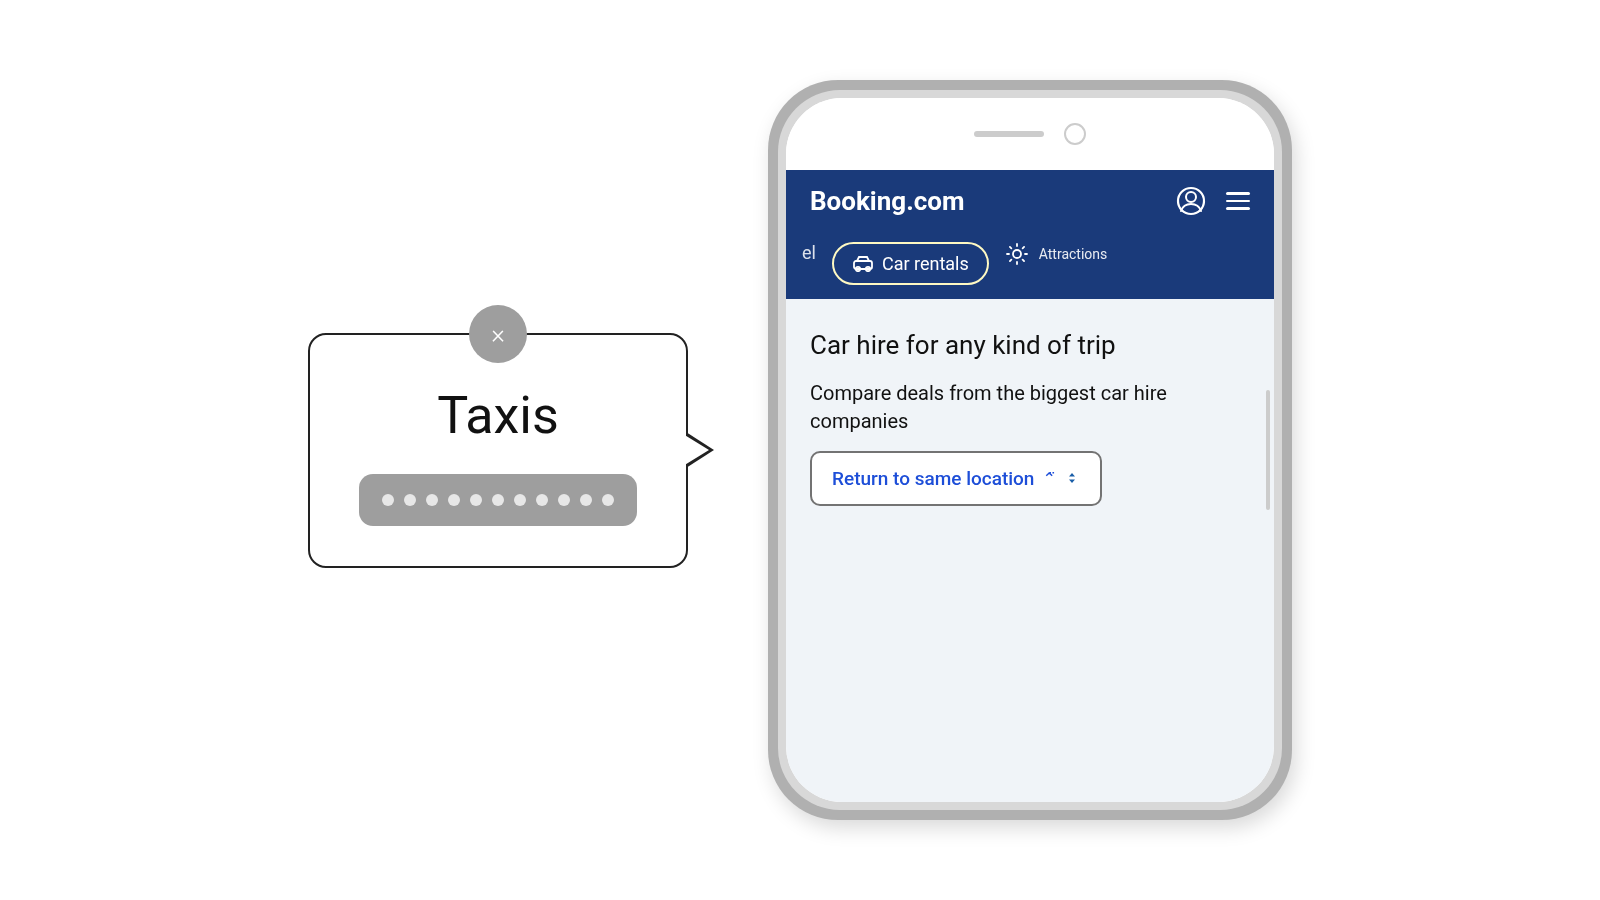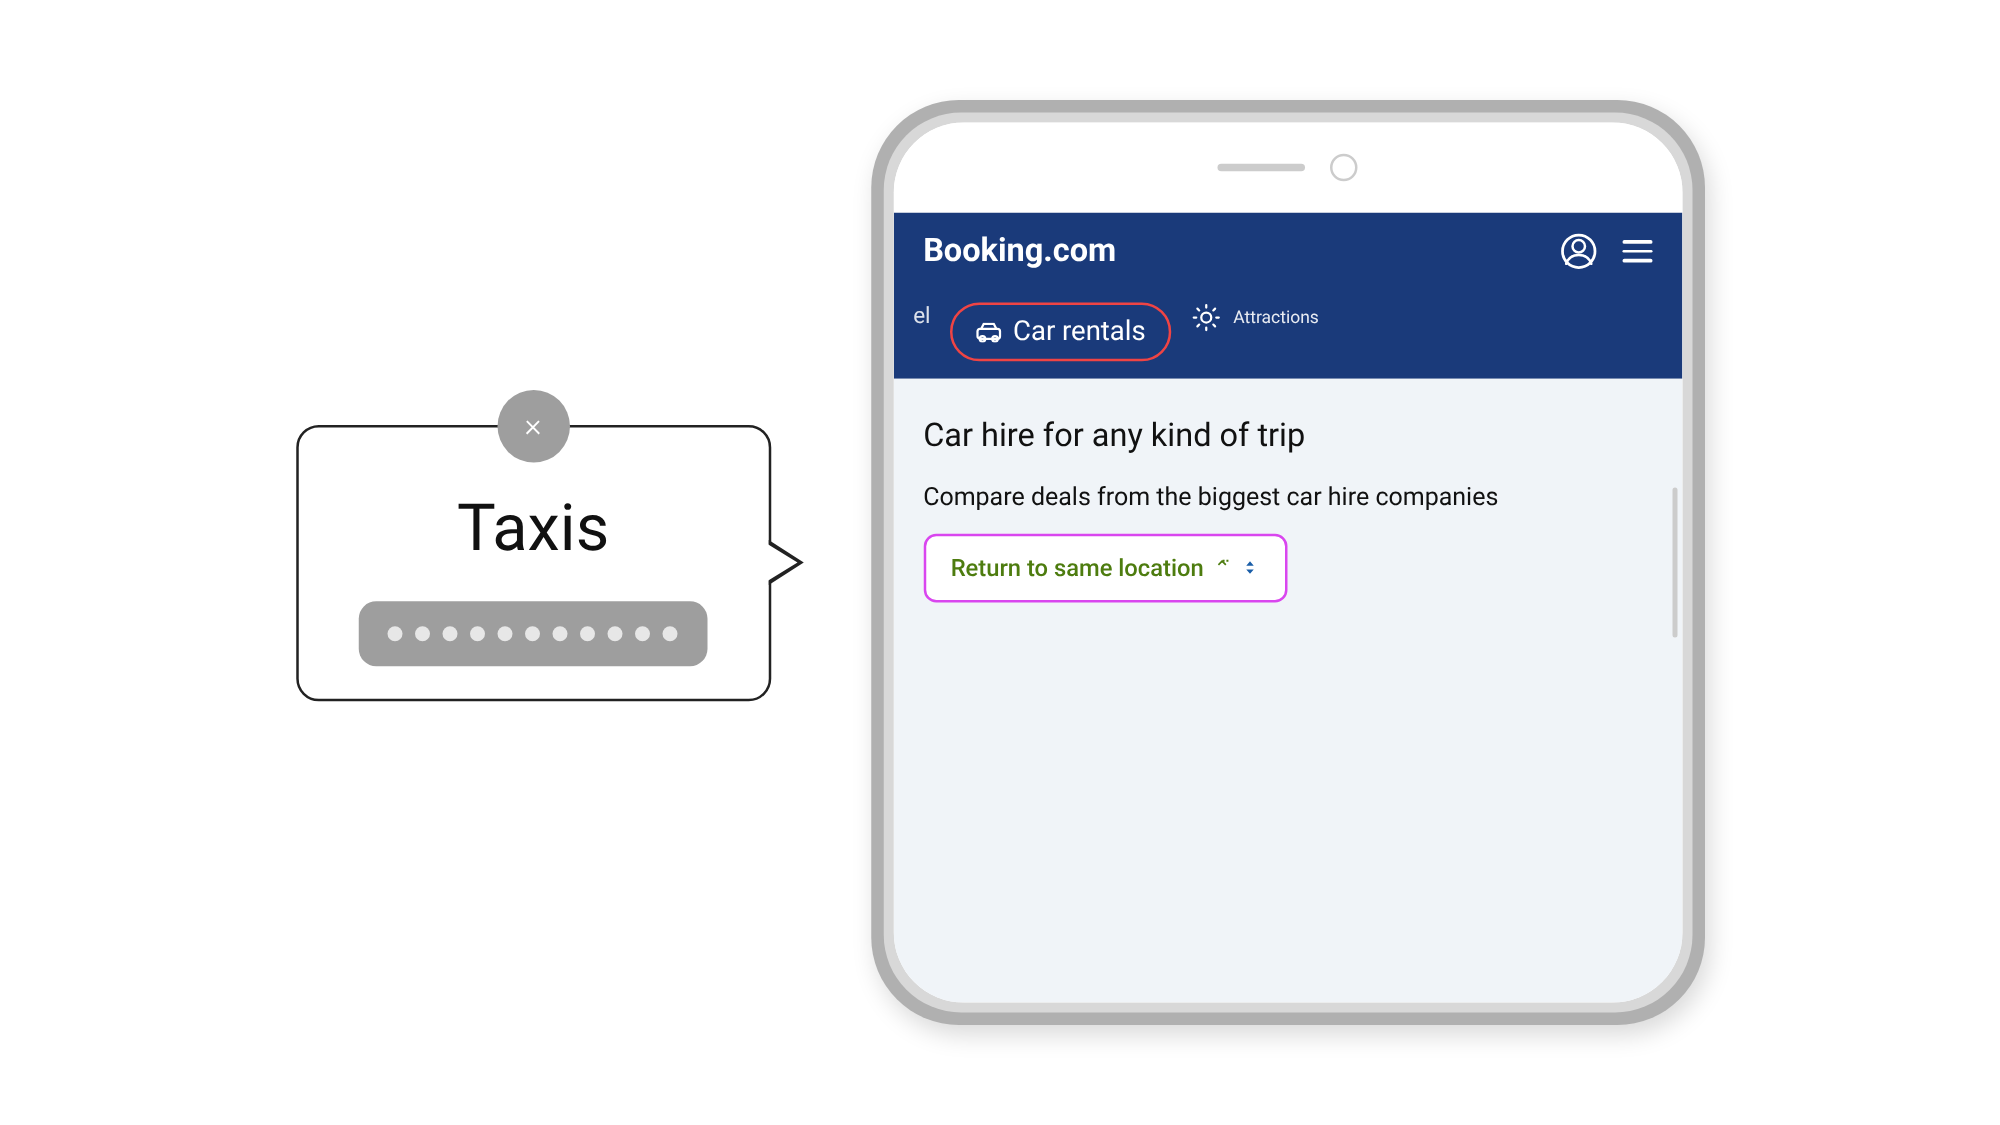--- a/index.html
+++ b/index.html
@@ -52,21 +52,21 @@
       color: white;
       font-size: 26px;
       font-weight: 300;
       line-height: 1;
     }
 
     .bubble {
       background: #ffffff;
       border: 2.5px solid #222;
       border-radius: 18px;
-      padding: 50px 30px 26px;
+      padding: 50px 30px 40px;
       width: 100%;
       position: relative;
       display: flex;
       flex-direction: column;
       align-items: center;
     }
 
     
     .bubble::after {
       content: '';
@@ -120,21 +120,21 @@
       background: rgba(255,255,255,0.75);
       border-radius: 50%;
     }
 
     
     .phone-wrapper {
       position: relative;
     }
 
     .phone-outer {
-      width: 667px;
+      width: 524px;
       height: 740px;
       background: #b0b0b0;
       border-radius: 70px;
       padding: 10px;
       box-shadow: 4px 8px 20px rgba(0,0,0,0.15);
       position: relative;
     }
 
     .phone-inner {
       width: 100%;
@@ -237,28 +237,28 @@
     }
 
     .nav-tab-text {
       color: rgba(255,255,255,0.85);
       font-size: 18px;
       white-space: nowrap;
     }
 
     .nav-tab-pill {
       background: transparent;
-      border: 2px solid #ef4444;
+      border: 2px solid #fef9c3;
       border-radius: 50px;
       padding: 9px 18px;
       display: flex;
       align-items: center;
       gap: 8px;
       color: #fff;
-      font-size: 22px;
+      font-size: 18px;
       white-space: nowrap;
     }
 
     .nav-tab-item {
       display: flex;
       align-items: center;
       gap: 10px;
       color: rgba(255,255,255,0.9);
       font-size: 14px;
       white-space: nowrap;
@@ -286,24 +286,24 @@
       font-weight: 400;
       color: #111;
       line-height: 1.4;
     }
 
     .return-btn {
       display: inline-flex;
       align-items: center;
       gap: 8px;
       background: #fff;
-      border: 2px solid #d946ef;
+      border: 2px solid #737373;
       border-radius: 10px;
       padding: 14px 20px;
-      color: #4d7c0f;
+      color: #1d4ed8;
       font-size: 19px;
       font-weight: 500;
       width: fit-content;
     }
 
     .chevron-ud {
       font-size: 16px;
     }
 
     

